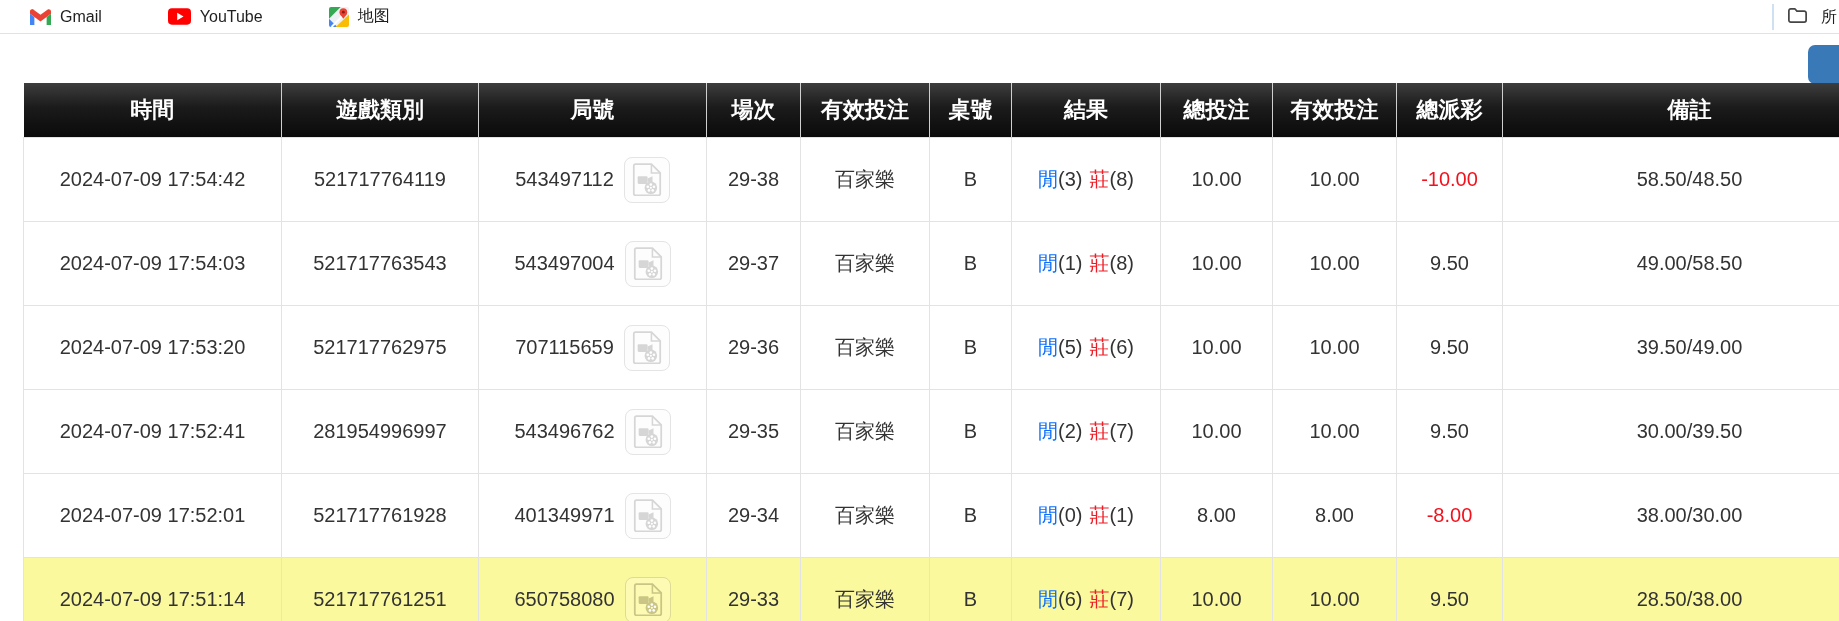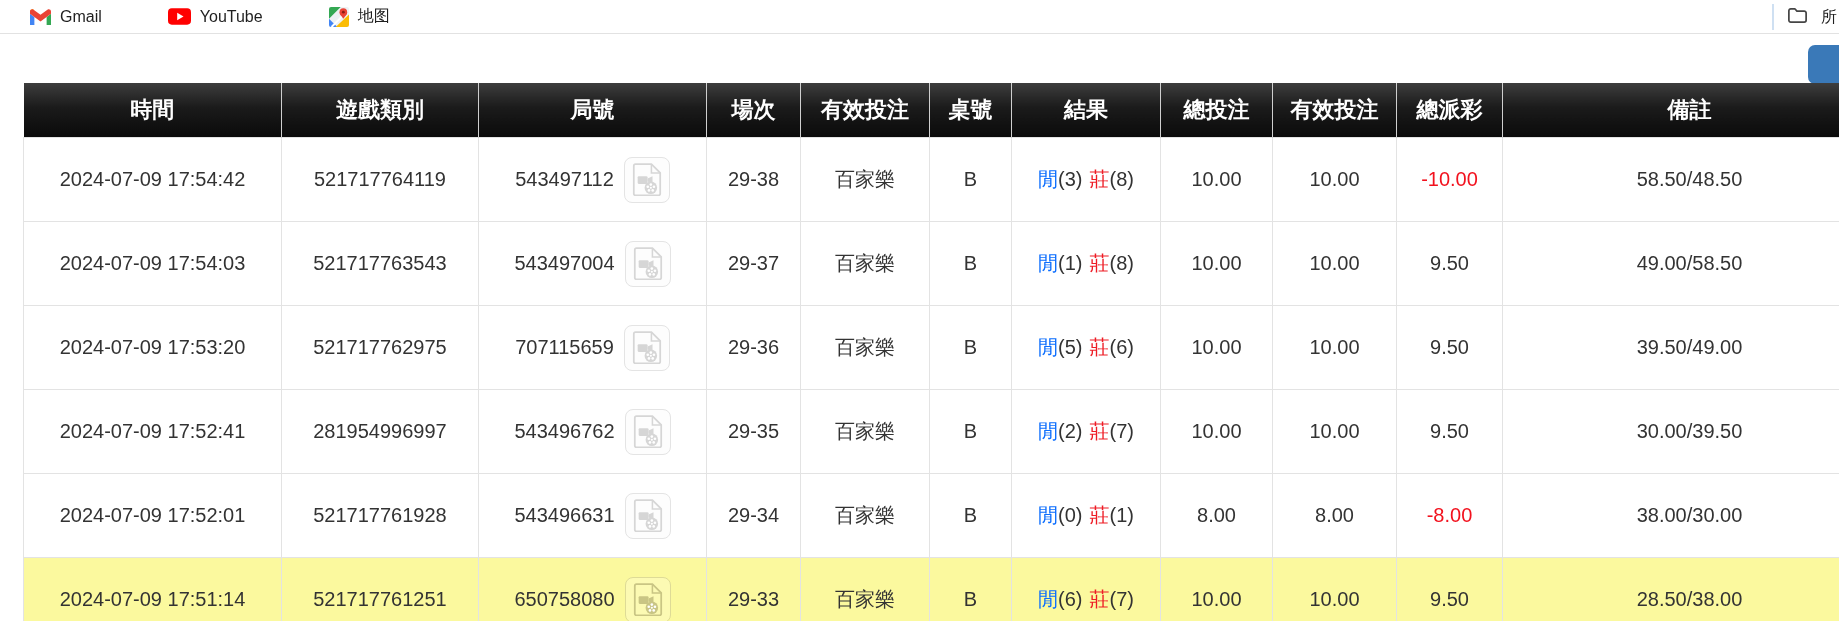--- a/index.html
+++ b/index.html
@@ -325,21 +325,21 @@
       <td>10.00</td>
       <td>9.50</td>
       <td>30.00/39.50</td>
     </tr>
 
     <tr>
       <td>2024-07-09 17:52:01</td>
       <td>521717761928</td>
       <td>
         <div class="round-wrap">
-          <span>543496631</span>
+          <span>401349971</span>
           <button class="video-btn">
             <span>
               <svg width="30" height="33" viewBox="0 0 26 30">
                 <path d="M2.5 1H17l8 8v19a1.5 1.5 0 0 1-1.5 1.5h-21A1.5 1.5 0 0 1 1 28V2.5A1.5 1.5 0 0 1 2.5 1z" fill="none" stroke="currentColor" stroke-width="1.6"></path>
                 <path d="M17 1v8h8" fill="none" stroke="currentColor" stroke-width="1.4"></path>
                 <rect x="4.5" y="12" width="9" height="7" rx="1" fill="currentColor"></rect>
                 <path d="M13.5 14.2l4.5-2.2v7l-4.5-2.2z" fill="currentColor"></path>
                 <circle cx="16.5" cy="22.5" r="5.7" fill="currentColor"></circle>
                 <circle cx="16.5" cy="19.6" r="1.2" fill="#fff"></circle>
                   <circle cx="19.3" cy="21.6" r="1.2" fill="#fff"></circle>

